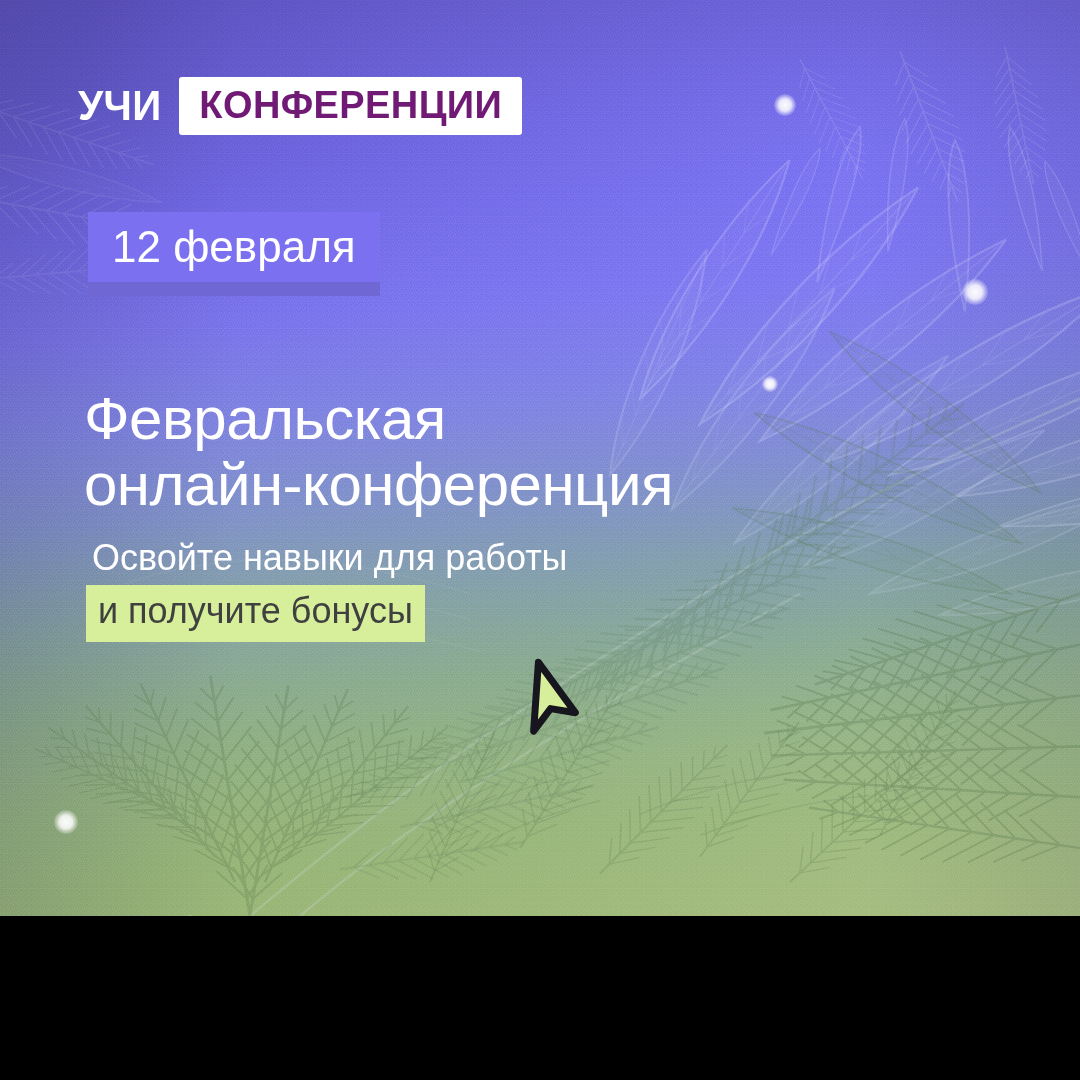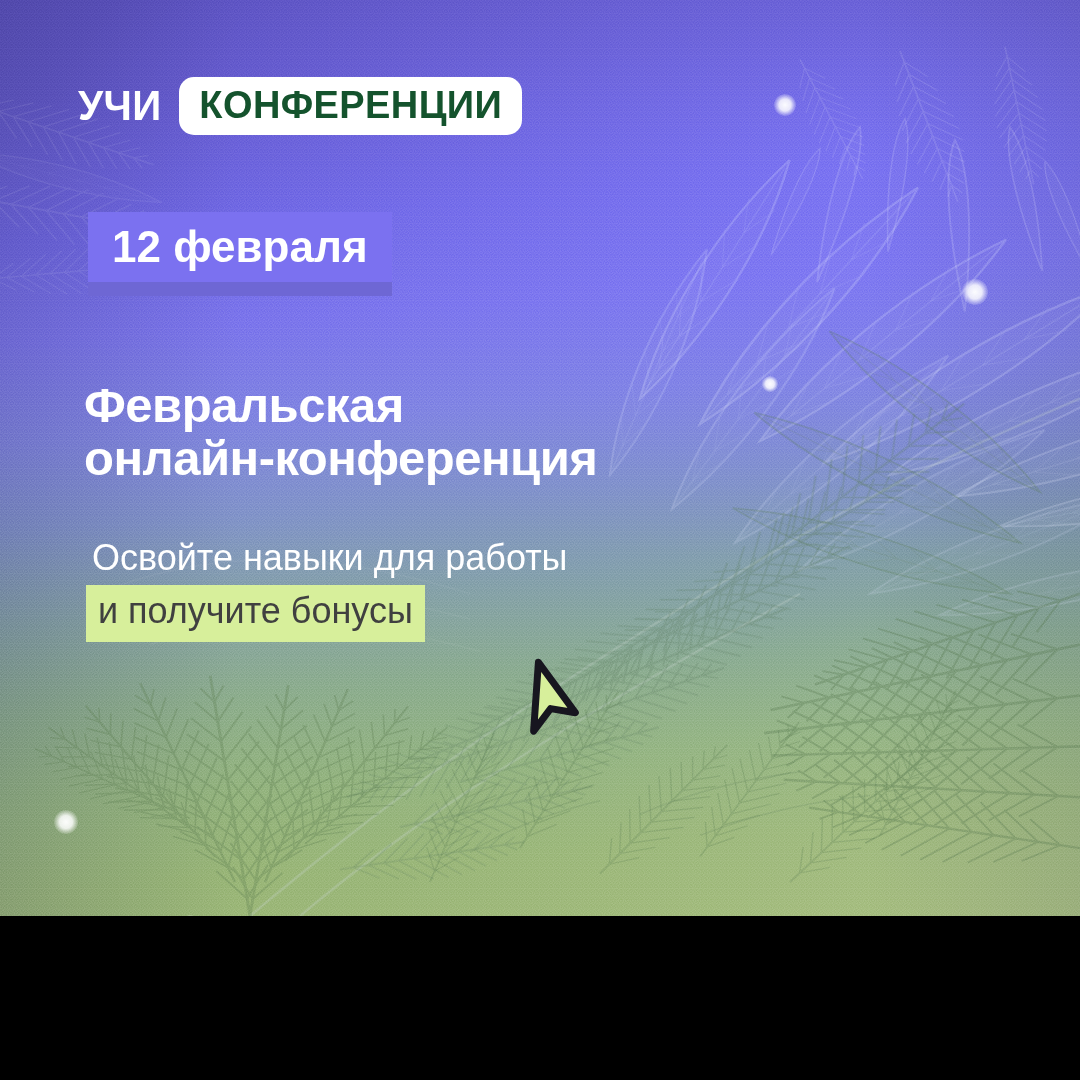--- a/index.html
+++ b/index.html
@@ -99,22 +99,22 @@
     font-size: 42px;
     font-weight: 700;
     letter-spacing: 0.5px;
     line-height: 1;
     font-stretch: condensed;
     transform: scaleX(0.96);
     transform-origin: left center;
   }
   .logo-pill {
     background: #ffffff;
-    color: #14532d;
-    border-radius: 15px;
+    color: #701a75;
+    border-radius: 3px;
     padding: 9px 20px 11px 20px;
     font-size: 38px;
     font-weight: 700;
     letter-spacing: 0.4px;
     line-height: 1;
     white-space: nowrap;
   }
 
   
   .badges {
@@ -130,21 +130,21 @@
     align-items: center;
     line-height: 1;
     white-space: nowrap;
   }
   .badge .badge-face {
     display: flex;
     align-items: center;
     justify-content: center;
     padding: 0 24px;
     height: 70px;
-    font-weight: 700;
+    font-weight: 400;
   }
   .badge .badge-shadow {
     position: absolute;
     left: 0;
     right: 0;
     top: 70px;
     height: 14px;
   }
   .badge-date .badge-face {
     background: #7B71F0;
@@ -160,22 +160,22 @@
     padding: 0 28px;
   }
   .badge-time .badge-shadow { background: #BFD389; }
 
   
   .headline {
     position: absolute;
     left: 84px;
     top: 346px;
     color: #ffffff;
-    font-size: 49px;
-    font-weight: 700;
+    font-size: 60px;
+    font-weight: 400;
     line-height: 1.09;
     letter-spacing: -0.5px;
     max-width: 920px;
   }
   .headline span { display: block; }
 
   
   .subtitle {
     position: absolute;
     left: 86px;

